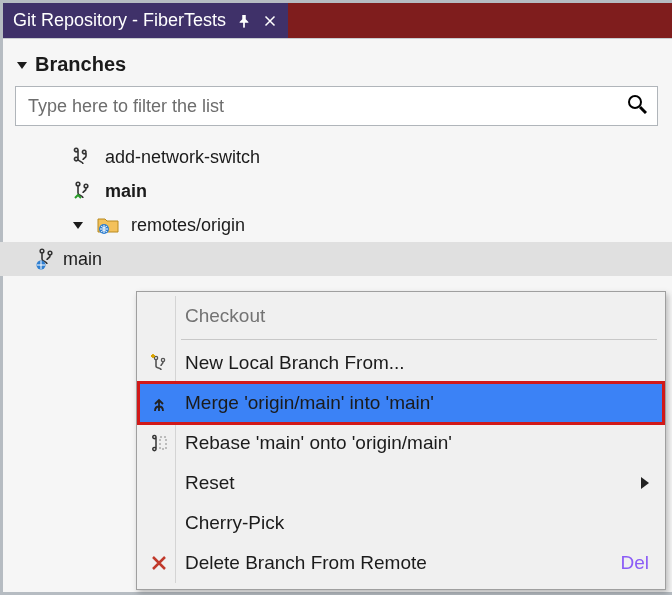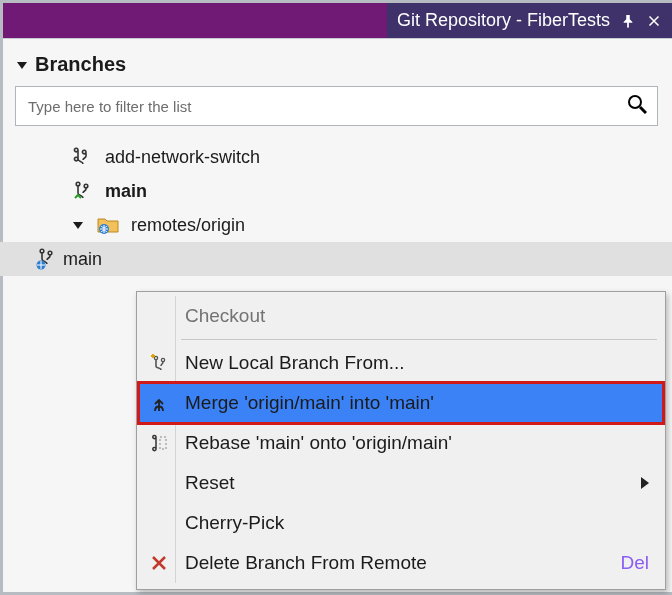--- a/index.html
+++ b/index.html
@@ -15,25 +15,24 @@
   .window {
     border: 3px solid #b6bcc2;
     border-right: none;
     width: 100%; height: 100%;
     background: #f6f6f6;
     position: relative;
   }
   
   .tabstrip {
     height: 36px;
-    background: #701a75;
+    background: #7f1d1d;
     border-bottom: 1px solid #c8ccd0;
     display: flex;
     align-items: stretch;
-    justify-content: flex-end;
   }
   .tab {
     display: flex; align-items: center;
     padding: 0 10px;
     background: #3f3169;
     color: #fff;
     font-size: 18px;
     gap: 10px;
   }
   .tab .pin, .tab .close {
@@ -52,21 +51,21 @@
   .filter-box {
     display: flex; align-items: center;
     border: 1px solid #b0b5ba;
     background: #fff;
     height: 40px;
     padding: 0 10px;
     margin-bottom: 14px;
   }
   .filter-box input {
     flex: 1; border: none; outline: none;
-    font-size: 15px; color: #b91c1c;
+    font-size: 18px; color: #b91c1c;
     background: transparent;
   }
   .filter-box input::placeholder { color: #6d6d6d; }
   .tree { margin-left: 20px; user-select: none; }
   .tree-row {
     display: flex; align-items: center;
     height: 34px;
     gap: 6px;
     padding-left: 4px;
   }

